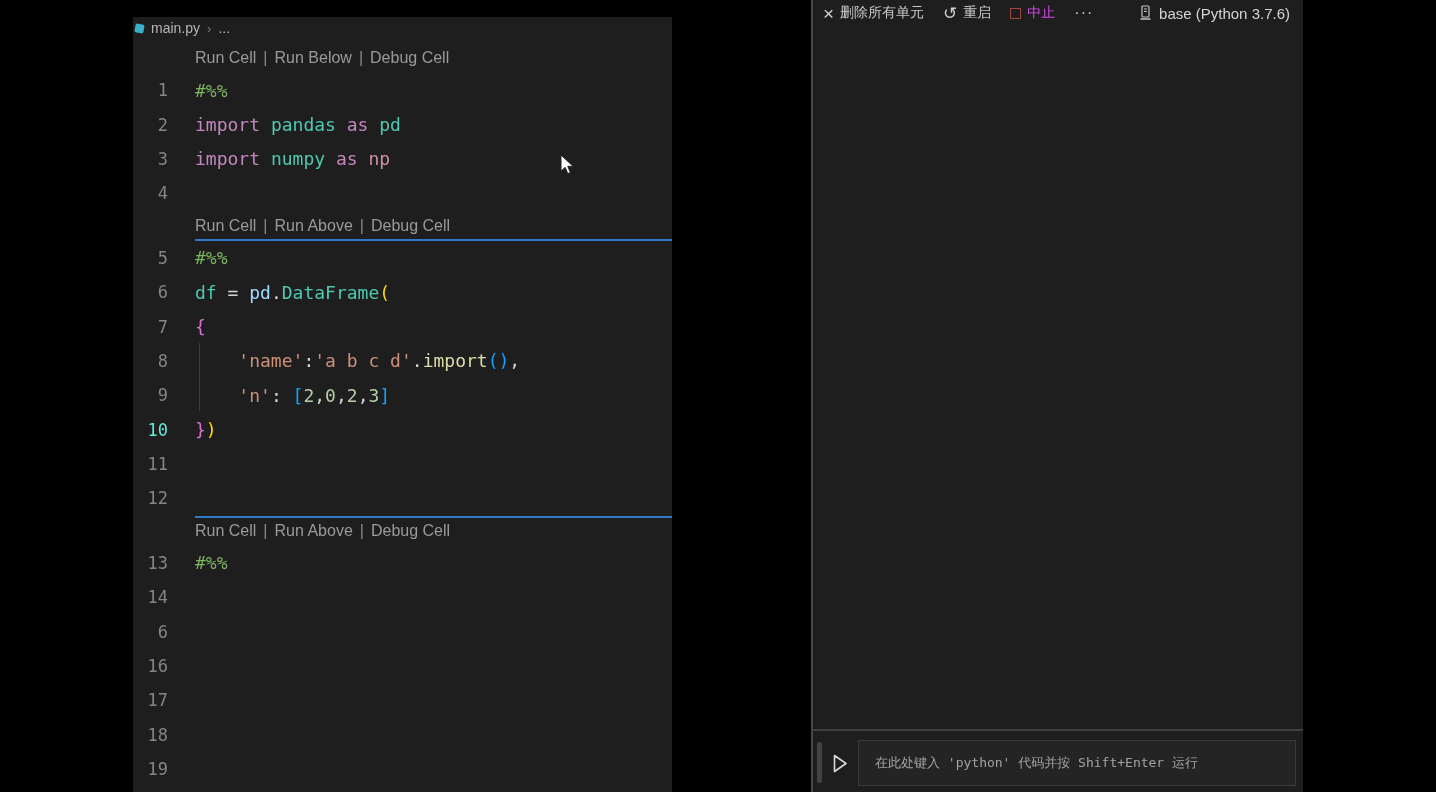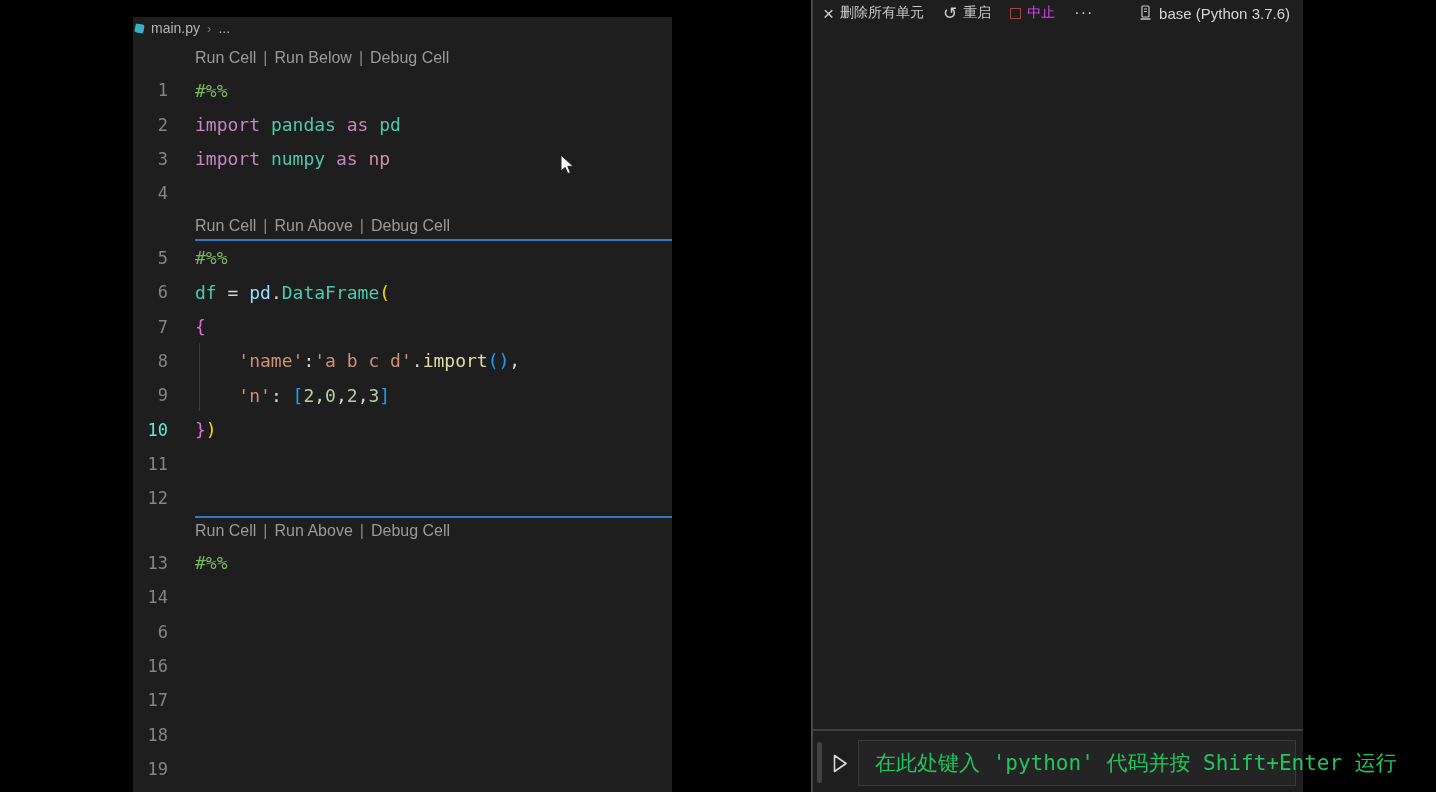--- a/index.html
+++ b/index.html
@@ -52,21 +52,21 @@
   .hbtn .disabled{color:#d946ef;}
   .more-glyph{font-size:16px;letter-spacing:1px;color:#c8c8c8;}
   #kernel{margin-left:auto;display:flex;align-items:center;gap:7px;color:#d4d4d4;font-size:15px;cursor:pointer;}
 
   #panel-divider{position:absolute;left:0;top:729px;width:100%;height:2px;background:#3f3f3f;}
   #input-area{position:absolute;left:0;top:731px;width:100%;height:61px;}
   #input-scrollbar{position:absolute;left:4px;top:11px;width:5px;height:41px;background:#424242;border-radius:2px;}
   #play-btn{position:absolute;left:19px;top:22px;cursor:pointer;}
   #input-box{position:absolute;left:45px;top:9px;width:438px;height:46px;box-sizing:border-box;
              background:#242424;border:1px solid #3a3a3a;display:flex;align-items:center;padding-left:16px;}
-  #input-placeholder{color:#22c55e;font-size:21px;
+  #input-placeholder{color:#a3a3a3;font-size:13px;
       font-family:"DejaVu Sans Mono","Liberation Mono",monospace;white-space:pre;}
 </style>
 </head>
 <body>
 
 <div id="stage">
 
   <div id="editor">
     <div id="breadcrumb">
       <span class="py-icon"></span>

